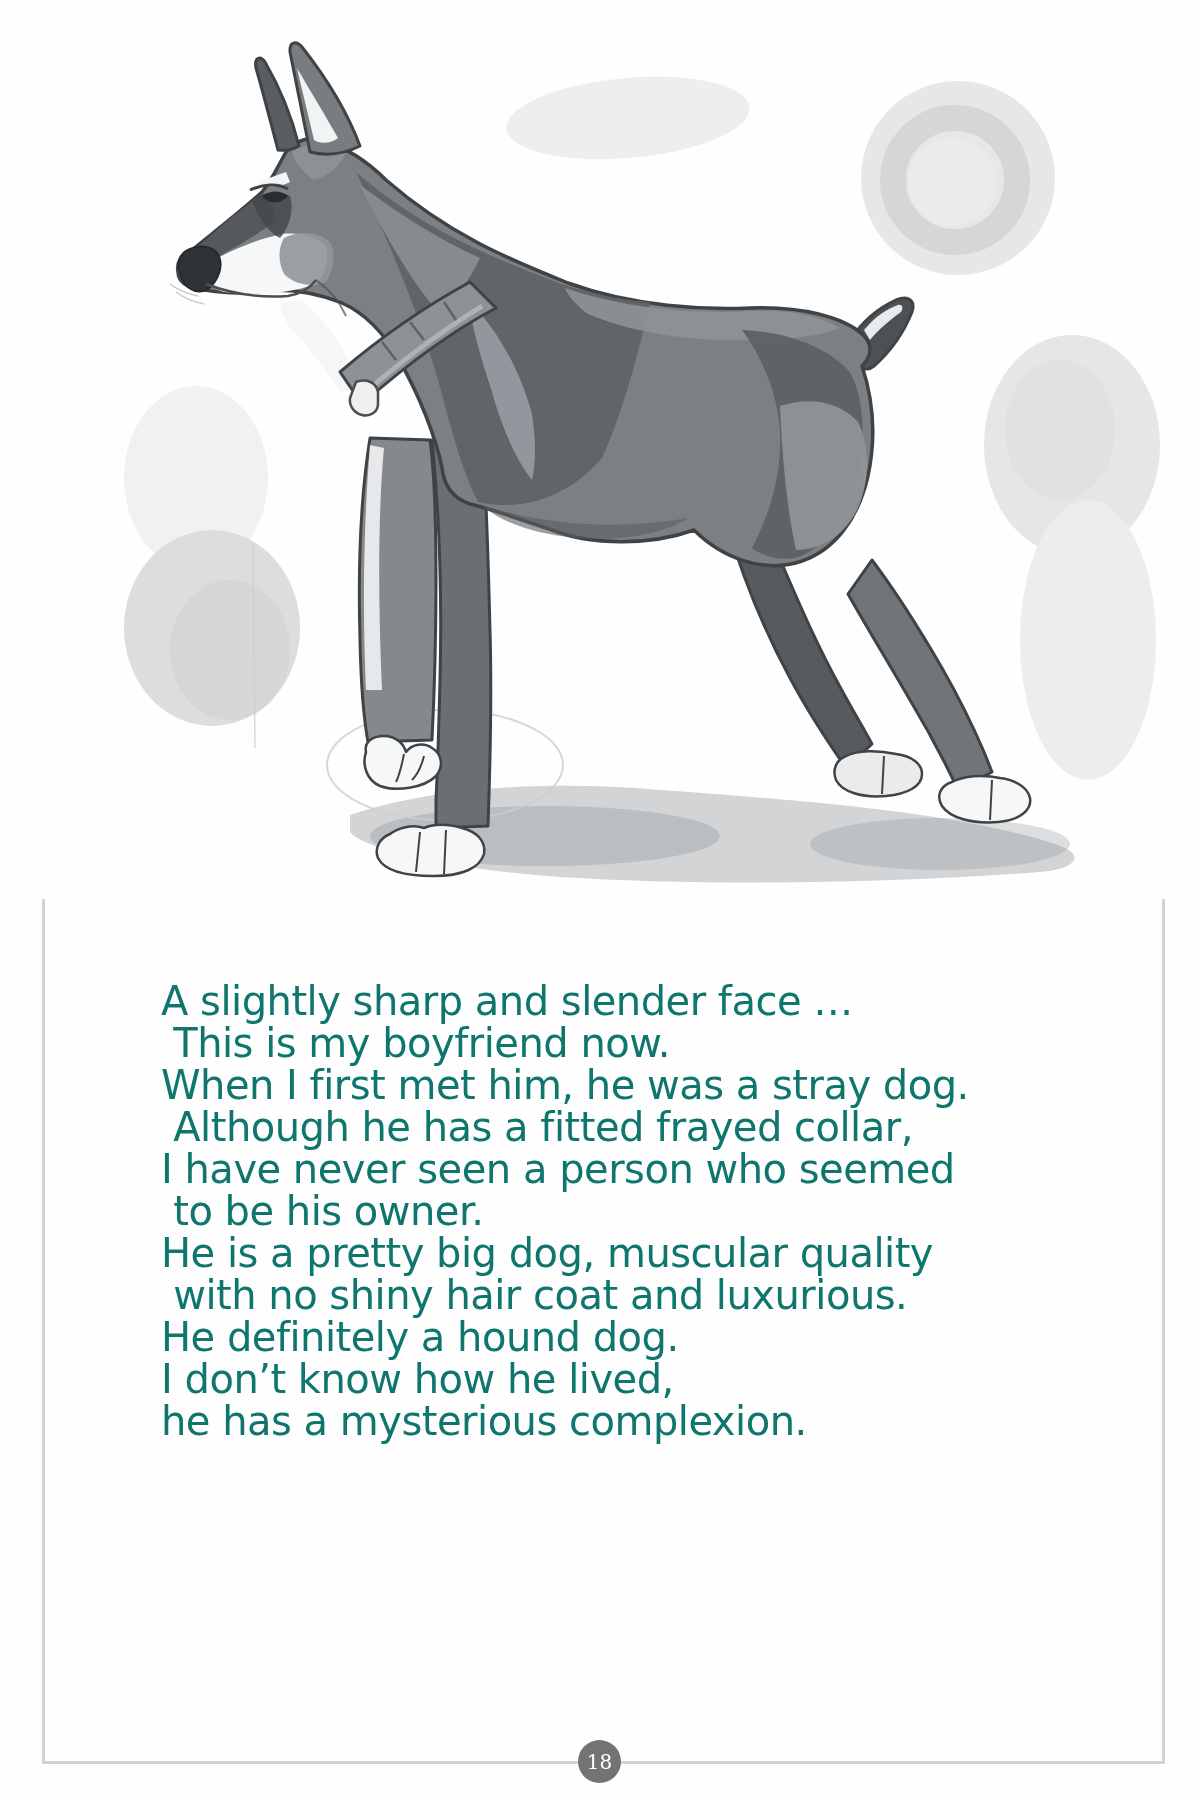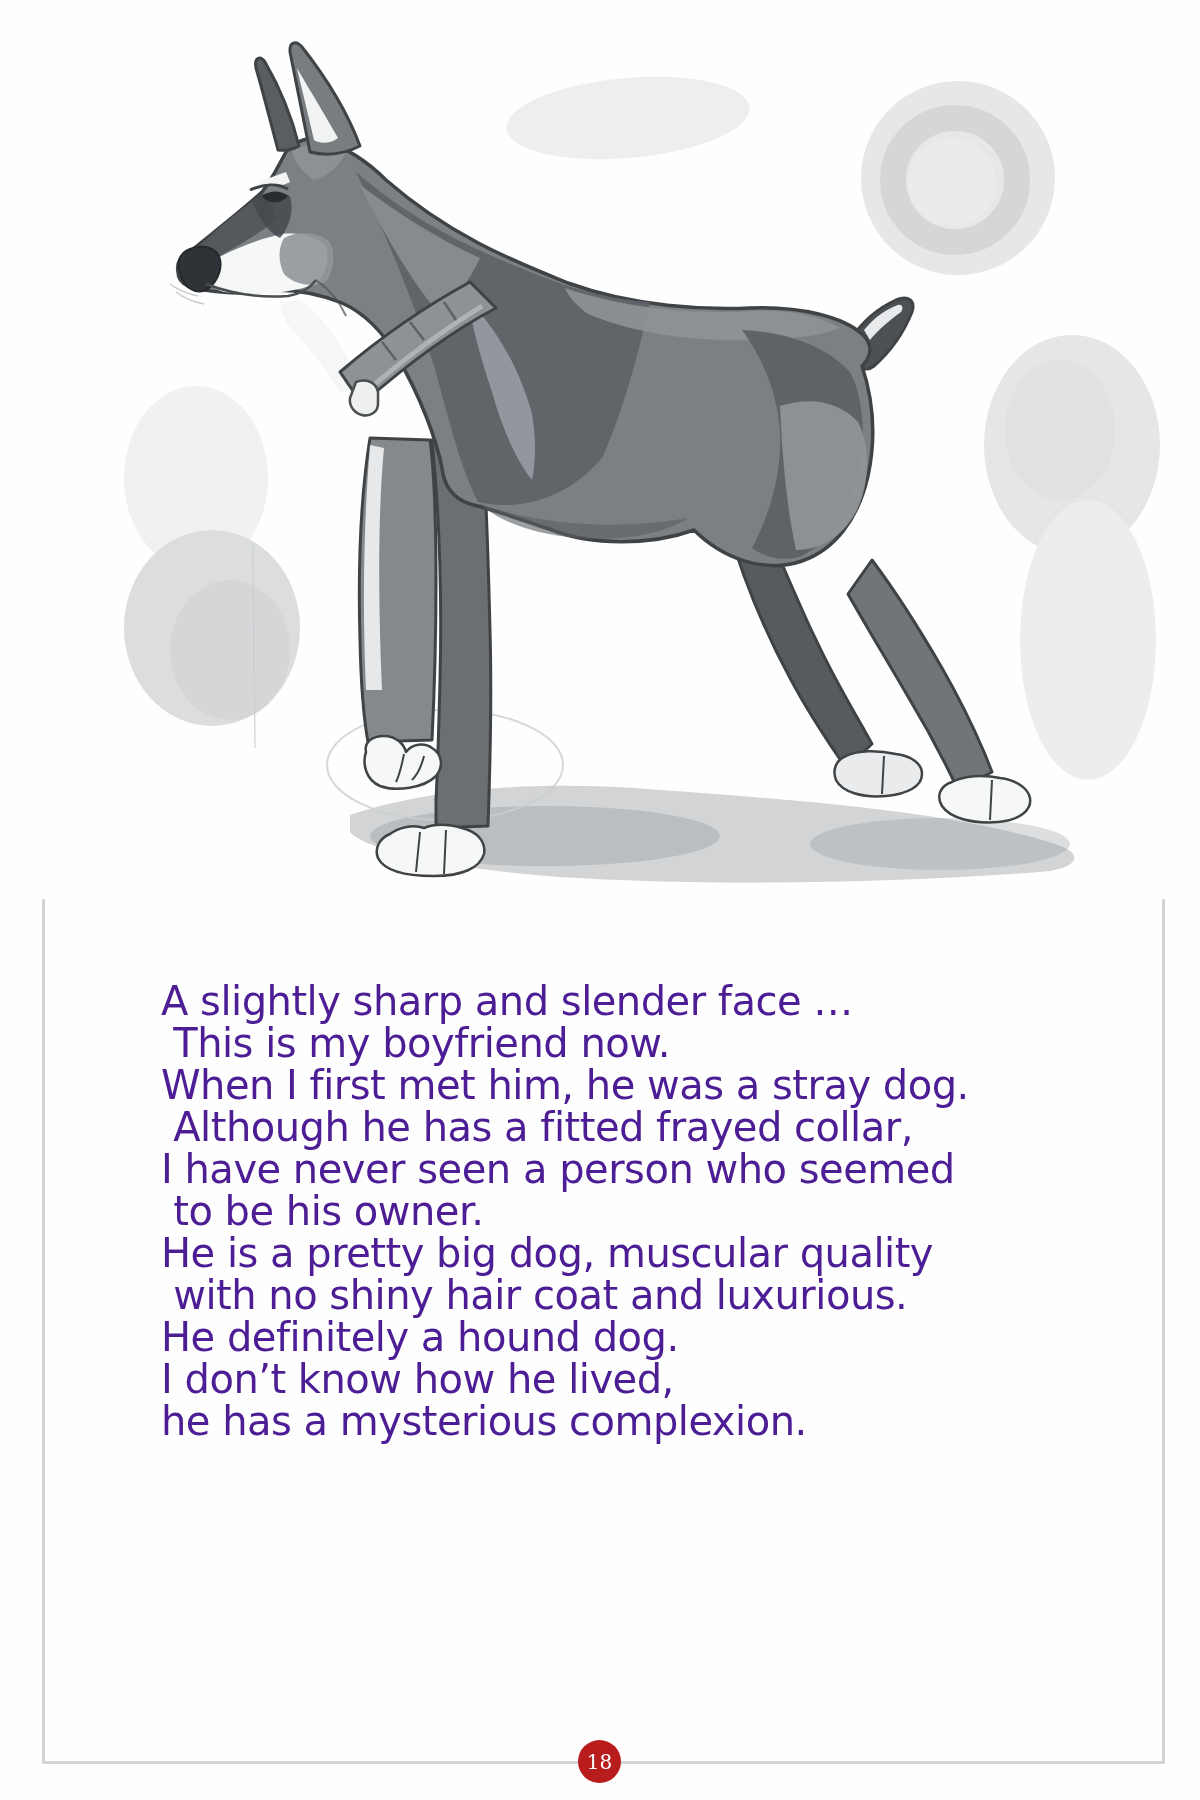--- a/index.html
+++ b/index.html
@@ -12,25 +12,25 @@
   .frame{
     position:absolute; left:42px; top:899px; width:1123px; height:865px;
     box-sizing:border-box;
     border-left:3px solid #d2d3d4;
     border-right:3px solid #d2d3d4;
     border-bottom:3px solid #d2d3d4;
   }
   .story-text{
     position:absolute; left:161px; top:980px; width:995px;
     font-size:40px; line-height:42px; letter-spacing:-0.5px;
-    color:#4c1d95; white-space:pre-wrap;
+    color:#0f766e; white-space:pre-wrap;
   }
   .page-badge{
     position:absolute; left:578px; top:1740px; width:43px; height:43px;
-    border-radius:50%; background:#b91c1c;
+    border-radius:50%; background:#737373;
     display:flex; align-items:center; justify-content:center;text-align:center;
   }
   .page-badge span{
     color:#ffffff; font-family:"DejaVu Serif", serif; font-size:20px; line-height:1;
   }
 </style>
 </head>
 <body>
 
 <div class="page">

